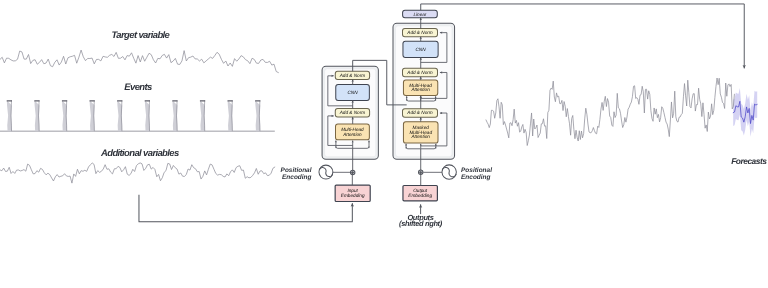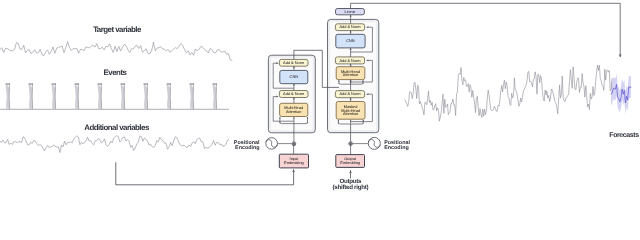--- a/index.html
+++ b/index.html
@@ -1,18 +1,18 @@
 <!DOCTYPE html>
 <html><head>
 <meta charset="utf-8">
 <style>
   html,body{margin:0;padding:0;background:#ffffff;}
   body{width:640px;height:191px;overflow:hidden;
        font-family:"Liberation Sans",sans-serif;}
-  #stage{position:relative;width:640px;height:191px;background:#ffffff;}
+  #stage{position:relative;width:640px;height:191px;background:#ffffff;font-style:italic;}
   svg{display:block;}
   text{-webkit-font-smoothing:antialiased;text-rendering:geometricPrecision;}
   text{font-family:"Liberation Sans",sans-serif;}
   .hdr{font-size:7.9px;font-weight:bold;fill:#2f333b;letter-spacing:-0.52px;}
   .cap{font-size:7.0px;font-weight:bold;fill:#2f333b;letter-spacing:-0.42px;}
   .cap2{font-size:6.2px;font-weight:bold;fill:#2f333b;letter-spacing:-0.28px;}
   .pe{font-size:5.4px;font-weight:bold;fill:#2f333b;}
   .boxtxt{font-size:3.9px;fill:#0b0b0b;}
   .lintxt{font-size:3.9px;fill:#111111;}
 </style>

